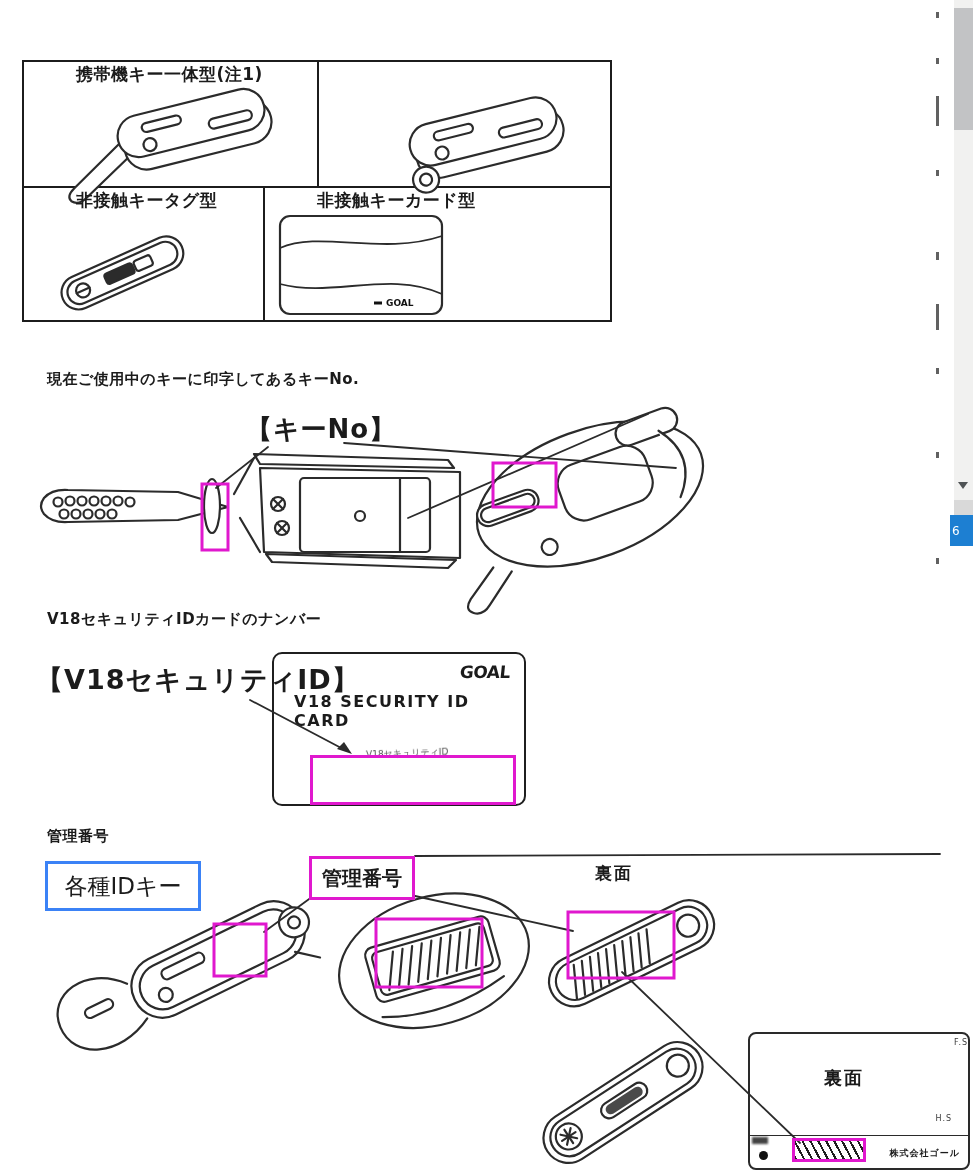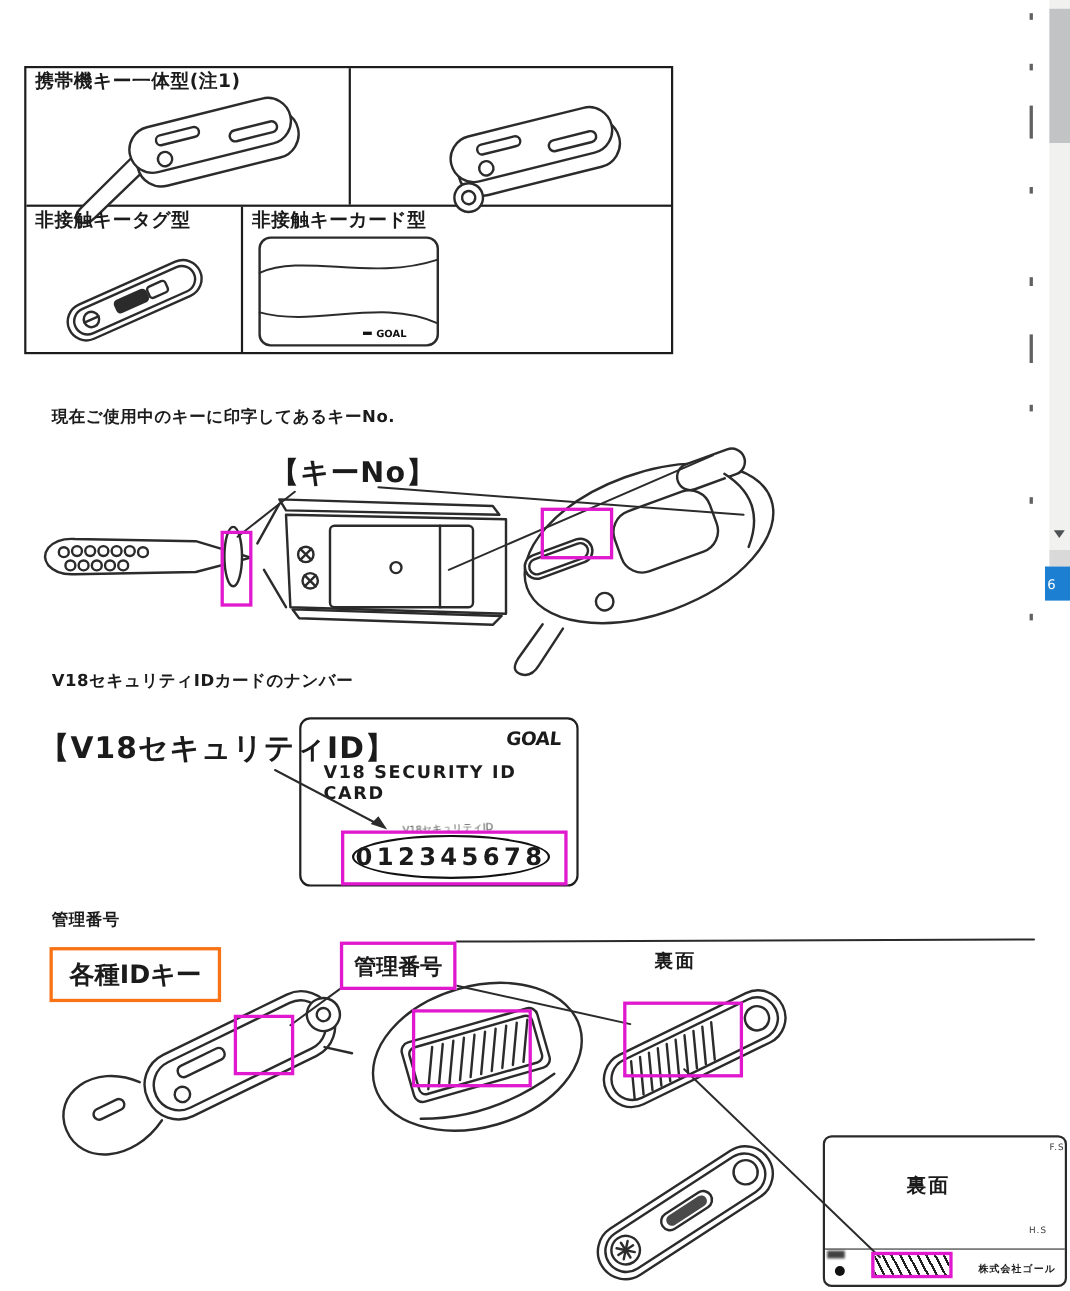--- a/index.html
+++ b/index.html
@@ -9,21 +9,21 @@
   svg{display:block;overflow:visible;}
   .ink{stroke:#2b2b2b;fill:#fff;stroke-width:2.2;stroke-linejoin:round;stroke-linecap:round;}
   .line{stroke:#2b2b2b;fill:none;stroke-width:1.8;stroke-linecap:round;}
   .hl{position:absolute;border:3px solid #e018ce;}
   .hlsvg{stroke:#e018ce;fill:none;stroke-width:3;}
   
   .ktable{left:22px;top:60px;width:586px;border:2.5px solid #1c1c1c;}
   .trow{display:flex;}
   .trow1{height:124px;border-bottom:2.5px solid #1c1c1c;}
   .trow2{height:132px;}
-  .tcell{position:relative;border-right:2.5px solid #1c1c1c;}
+  .tcell{position:relative;border-right:2.5px solid #1c1c1c;padding-left:44px;}
   .tcell:last-child{border-right:none;}
   .tlabel{font-weight:bold;font-size:17px;padding:3px 6px 0 8px;letter-spacing:.5px;line-height:1.15;}
   .heading{font-size:15px;font-weight:600;letter-spacing:.5px;}
   .callout{font-weight:bold;letter-spacing:1px;}
   
   .v18card{left:272px;top:652px;width:250px;height:150px;border:2.5px solid #1f1f1f;border-radius:10px;}
   .v18num{display:flex;align-items:center;justify-content:center;border:2.5px solid #111;
           border-radius:50%;font-weight:bold;font-size:22px;letter-spacing:4px;}
   
   .kcard{left:748px;top:1032px;width:218px;height:134px;border:2.2px solid #2a2a2a;border-radius:8px;background:transparent;}
@@ -156,21 +156,20 @@
   <rect class="hlsvg" x="465" y="61" width="63" height="44"></rect>
 </svg>
 
 <div class="abs heading" style="left:47px;top:610px">V18セキュリティIDカードのナンバー</div>
 <div class="abs callout" style="left:36px;top:662px;font-size:27px">【V18セキュリティID】</div>
 
 <div class="abs v18card">
   <div class="abs" style="right:14px;top:8px;font-weight:900;font-size:17px;transform:skewX(-6deg);letter-spacing:-.5px">GOAL</div>
   <div class="abs" style="left:20px;top:38px;font-weight:bold;font-size:16px;letter-spacing:1.5px">V18 SECURITY ID CARD</div>
   <div class="abs" style="left:92px;top:93px;font-size:9px;opacity:.8;filter:blur(.5px);transform:rotate(-2deg)">V18セキュリティID</div>
-  <div class="abs v18num" style="left:46px;top:105px;width:176px;height:36px">012345678</div>
   <div class="hl" style="left:36px;top:101px;width:200px;height:44px"></div>
 </div>
 <svg class="abs" style="left:245px;top:695px" width="115" height="68" viewBox="0 0 115 68">
   <line class="line" x1="5" y1="5" x2="100" y2="55" stroke-width="2.2"></line>
   <polygon points="107,59 92,54 99,47" fill="#2b2b2b"></polygon>
 </svg>
 
 <div class="abs heading" style="left:47px;top:827px">管理番号</div>
 
 <svg class="abs" style="left:40px;top:850px" width="933" height="324" viewBox="0 0 933 324">
@@ -236,22 +235,22 @@
   <line class="line" x1="375" y1="6" x2="900" y2="4"></line>
   <line class="line" x1="276" y1="44" x2="224" y2="82"></line>
   <line class="line" x1="357" y1="42" x2="533" y2="81"></line>
   <line class="line" x1="582" y1="122" x2="760" y2="293"></line>
 
   <rect class="hlsvg" x="174" y="74" width="52" height="52"></rect>
   <rect class="hlsvg" x="336" y="69" width="106" height="68"></rect>
   <rect class="hlsvg" x="528" y="62" width="106" height="66"></rect>
 </svg>
 
-<div class="abs" style="left:45px;top:861px;width:150px;height:44px;border:3px solid #f97316;
-     display:flex;align-items:center;justify-content:center;font-weight:bold;font-size:23px;background:#fff">各種IDキー</div>
+<div class="abs" style="left:45px;top:861px;width:150px;height:44px;border:3px solid #3b82f6;
+     display:flex;align-items:center;justify-content:center;font-weight:normal;font-size:23px;background:#fff">各種IDキー</div>
 
 <div class="abs" style="left:309px;top:856px;width:100px;height:38px;border:3px solid #e018ce;
      display:flex;align-items:center;justify-content:center;font-weight:bold;font-size:20px;background:#fff">管理番号</div>
 
 <div class="abs" style="left:595px;top:862px;font-weight:bold;font-size:17px;letter-spacing:2px">裏面</div>
 
 <div class="abs kcard">
   <div class="abs tiny" style="left:0;right:0;top:4px;text-align:right">F.S</div>
   <div class="abs" style="left:0;right:30px;top:32px;text-align:center;font-weight:bold;font-size:18px;letter-spacing:2px">裏面</div>
   <div class="abs tiny" style="right:16px;top:80px">H.S</div>

